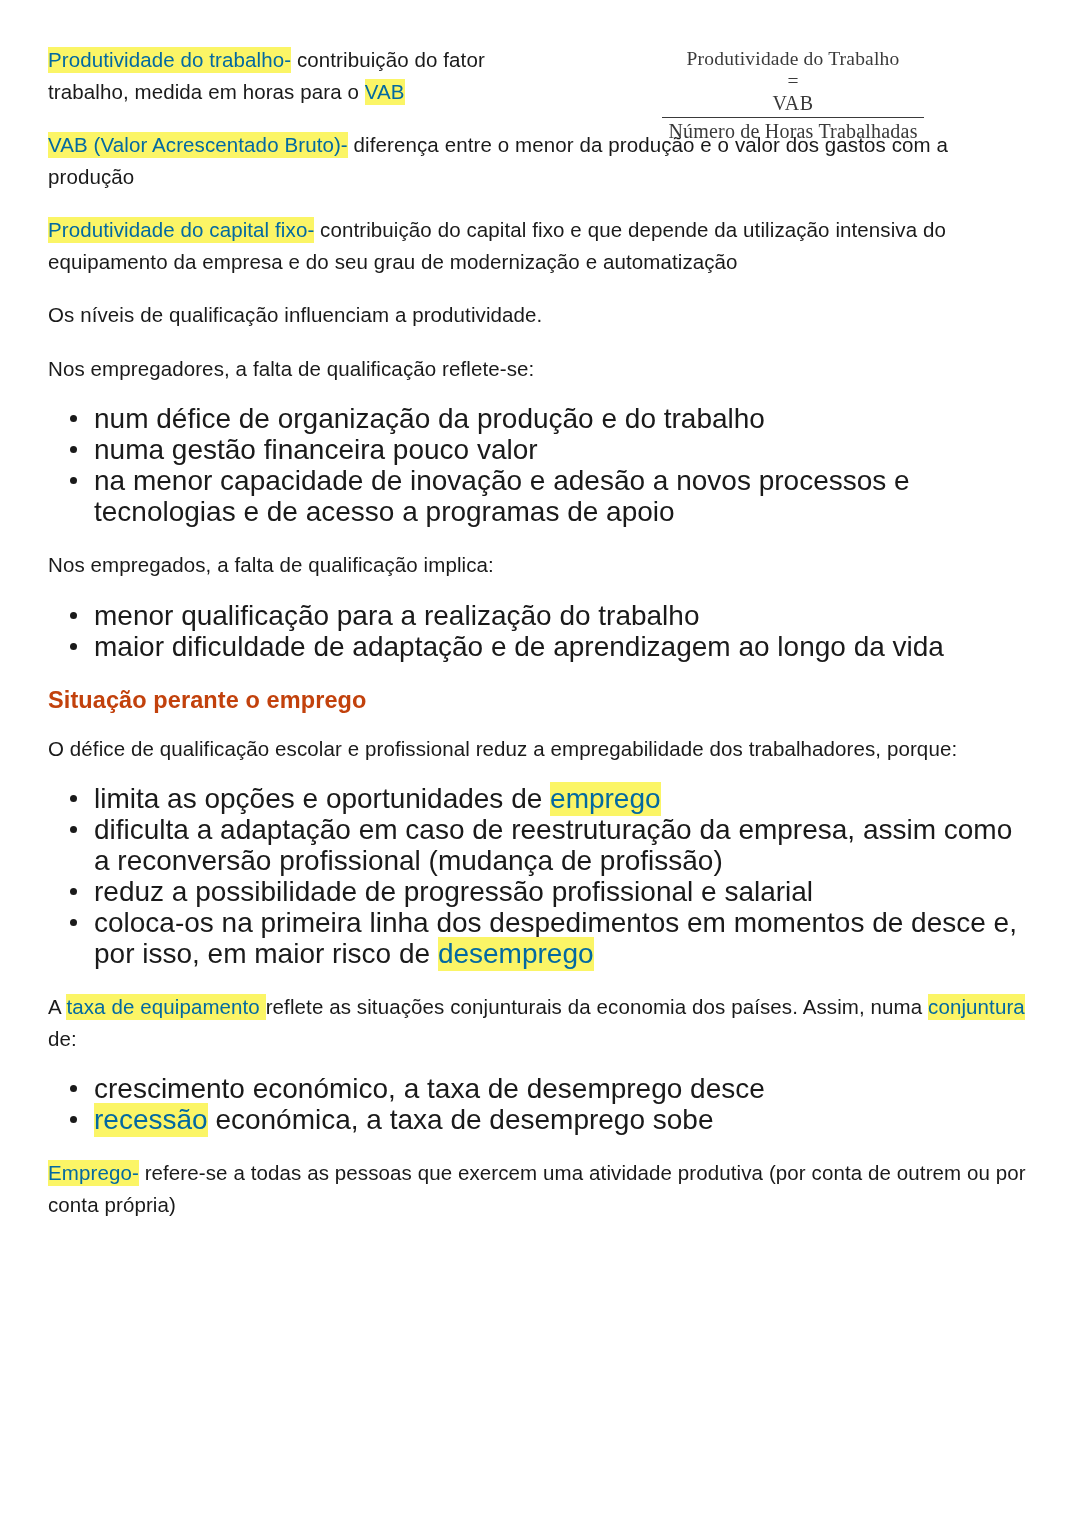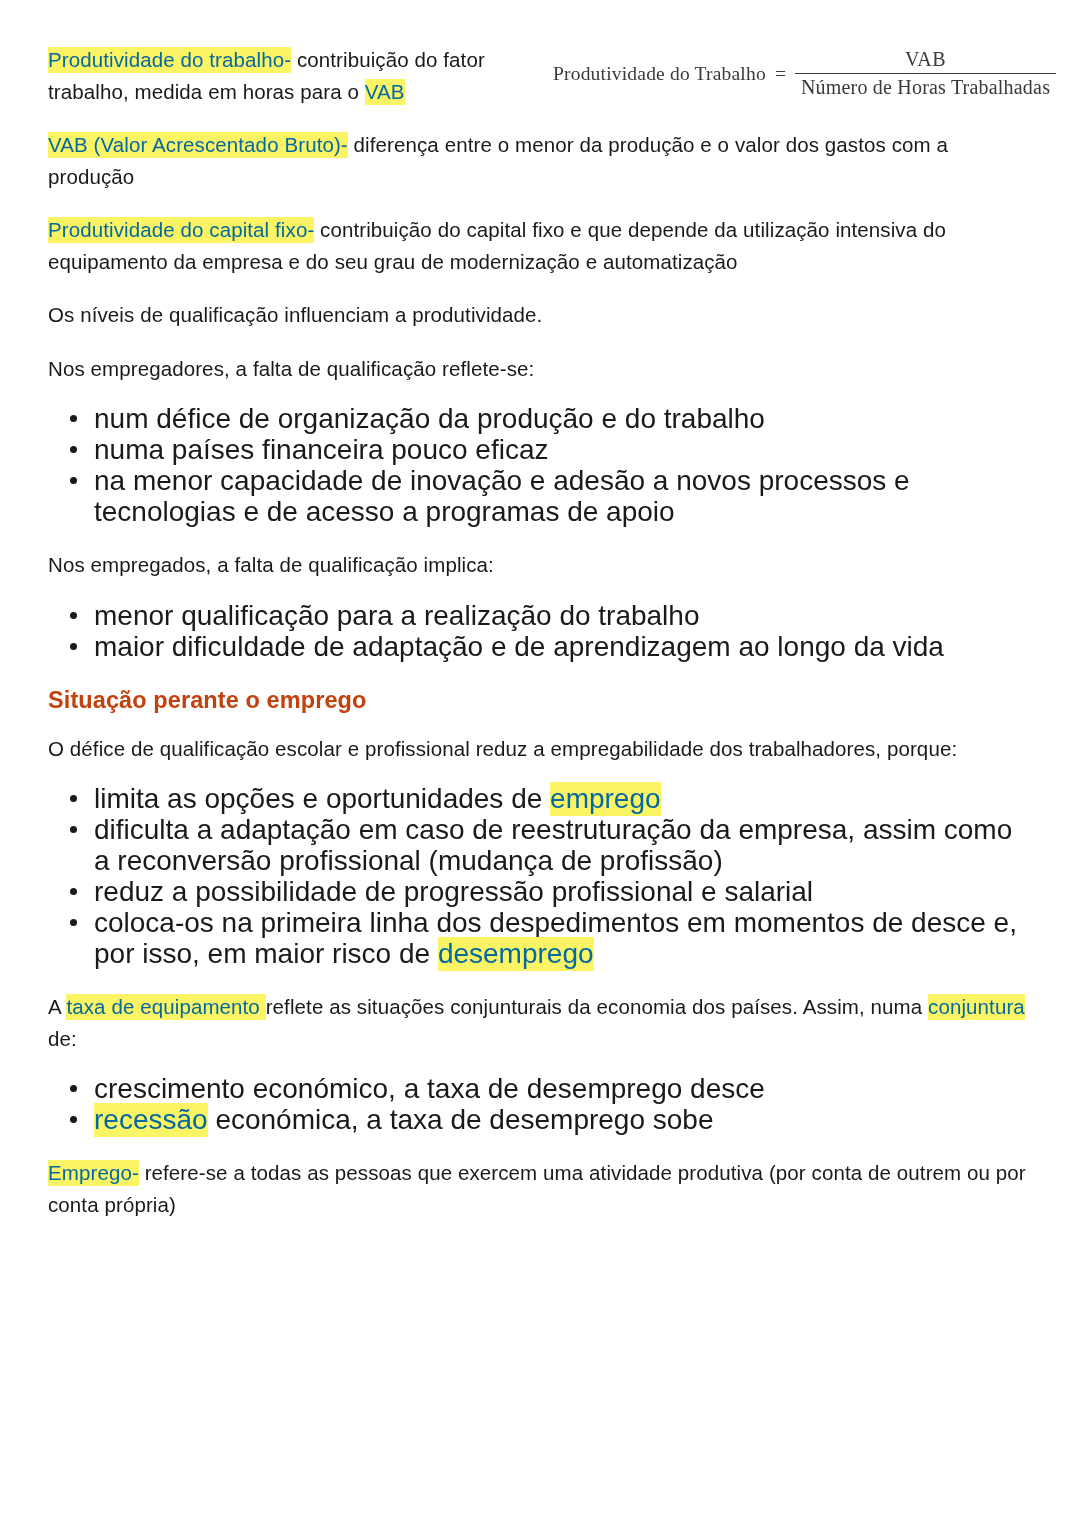--- a/index.html
+++ b/index.html
@@ -86,20 +86,21 @@
     position: absolute;
     left: 553px;
     top: 48px;
     width: 480px;
     font-family: "Liberation Serif", "DejaVu Serif", serif;
     color: #3a3a3a;
     display: flex;
     align-items: center;
     justify-content: flex-start;
     white-space: nowrap;
+    flex-direction: column;
   }
   .formula .lhs {
     font-size: 19.5px;
     letter-spacing: 0.01em;
   }
   .formula .eq {
     font-size: 19.5px;
     margin: 0 9px 0 9px;
   }
   .formula .frac {
@@ -144,21 +145,21 @@
   <p class="para"><span class="hl">VAB (Valor Acrescentado Bruto)-</span><span> diferença entre o menor da produção e o valor dos gastos com a produção</span></p>
 
   <p class="para"><span class="hl">Produtividade do capital fixo-</span><span> contribuição do capital fixo e que depende da utilização intensiva do equipamento da empresa e do seu grau de modernização e automatização</span></p>
 
   <p class="para">Os níveis de qualificação influenciam a produtividade.</p>
 
   <p class="para tight">Nos empregadores, a falta de qualificação reflete-se:</p>
 
   <ul class="bullets">
     <li>num défice de organização da produção e do trabalho</li>
-    <li>numa países financeira pouco eficaz</li>
+    <li>numa gestão financeira pouco valor</li>
     <li>na menor capacidade de inovação e adesão a novos processos e tecnologias e de acesso a programas de apoio</li>
   </ul>
 
   <p class="para tight">Nos empregados, a falta de qualificação implica:</p>
 
   <ul class="bullets">
     <li>menor qualificação para a realização do trabalho</li>
     <li>maior dificuldade de adaptação e de aprendizagem ao longo da vida</li>
   </ul>
 

